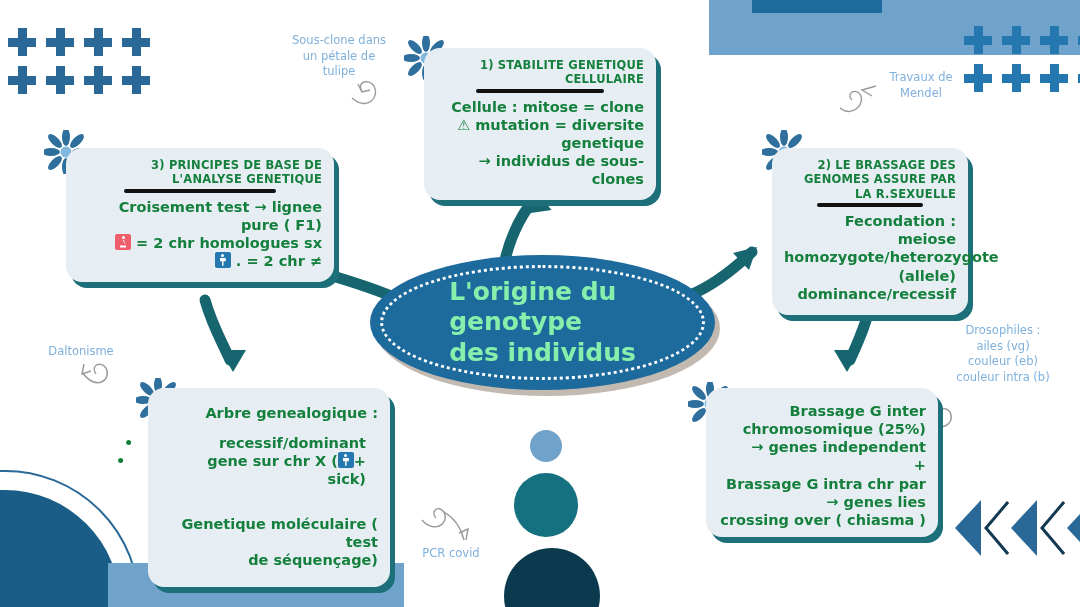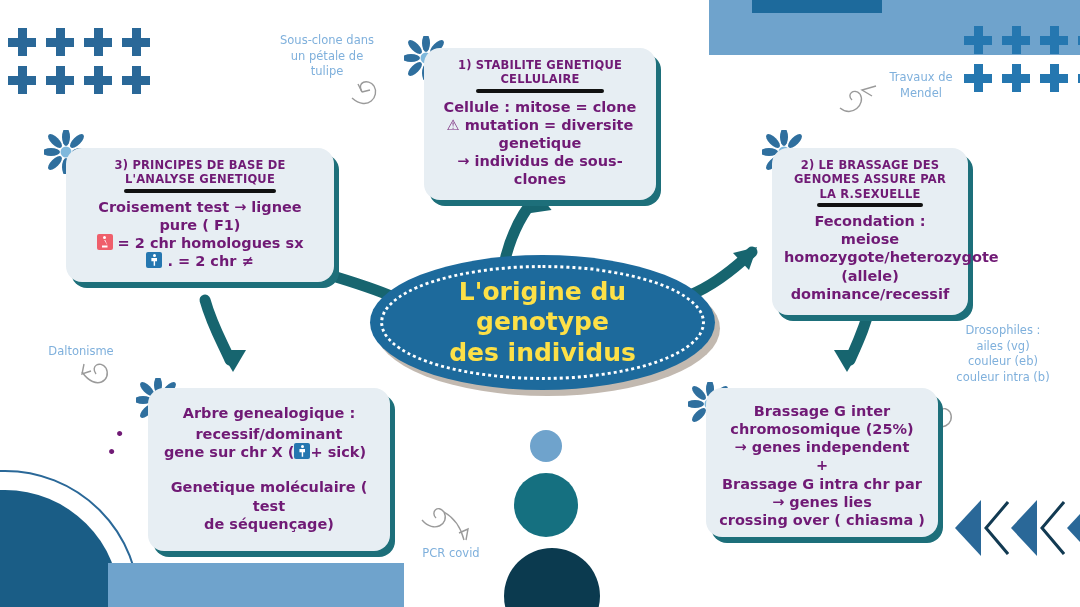--- a/index.html
+++ b/index.html
@@ -64,39 +64,39 @@
   
   .flower{ position:absolute; width:44px; height:44px; }
 
   
   .node{
     position:absolute;
     background:#e7eef3;
     border-radius:16px;
     box-shadow:5px 6px 0 0 #1d6f7a;
     padding:10px 12px 12px;
-    text-align:center;
-    color:#701a75;
+    text-align:right;
+    color:#15803d;
   }
   .node-title{
     font-weight:bold;
     font-size:11.5px;
     letter-spacing:.2px;
     line-height:1.25;
     text-transform:uppercase;
     margin-bottom:2px;
   }
   .rule{
     width:62%; height:4px; margin:2px auto 5px; border-radius:3px;
     background:#111;
   }
   .node-body{
     font-size:14.5px; line-height:1.25; font-weight:bold;
   }
-  ul.bul{ list-style:none; margin:3px; padding:0; }
+  ul.bul{ list-style:none; margin:12px; padding:0; }
   ul.bul li{ position:relative; }
   ul.bul li::before{ content:"\2022"; position:absolute; left:-48px; }
 
   .emoji-f,.emoji-m{
     display:inline-block; width:16px; height:16px; border-radius:2px;
     position:relative; vertical-align:-2px;
   }
   .emoji-f{ background:#ef5f6b; }
   .emoji-m{ background:#2577b0; }
   .emoji-f::before,.emoji-m::before{
@@ -117,22 +117,22 @@
     position:absolute; left:370px; top:255px; width:345px; height:135px;
     background:#1d6a9c; border-radius:50%;
     display:flex; align-items:center; justify-content:center;
     box-shadow:5px 6px 0 0 rgba(120,100,80,.45);
   }
   .center::after{
     content:""; position:absolute; inset:10px; border-radius:50%;
     border:3px dotted #fff;
   }
   .center-text{
-    position:relative; z-index:2; color:#fde047; font-weight:bold;
-    font-size:25px; line-height:1.22; text-align:center;
+    position:relative; z-index:2; color:#86efac; font-weight:bold;
+    font-size:25px; line-height:1.22; text-align:left;
   }
 
   
   .anno{
     position:absolute; color:#7fb0dc; font-size:11.5px; line-height:1.35;
     text-align:center; font-weight:normal;
   }
 
   svg.arrow{ position:absolute; overflow:visible; }
 </style>
@@ -362,21 +362,21 @@
   </div>
 
   <div class="center">
     <div class="center-text">
       <div>L'origine du</div>
       <div>genotype</div>
       <div>des individus</div>
     </div>
   </div>
 
-  <div class="anno" style="left:264px;top:33px;width:126px;white-space:pre-line;">Sous-clone dans
+  <div class="anno" style="left:276px;top:33px;width:126px;white-space:pre-line;">Sous-clone dans
 un pétale de
 tulipe</div>
 
   <div class="anno" style="left:866px;top:70px;width:110px;white-space:pre-line;">Travaux de
 Mendel</div>
 
   <div class="anno" style="left:26px;top:344px;width:110px;">Daltonisme</div>
 
   <div class="anno" style="left:932px;top:323px;width:142px;white-space:pre-line;">Drosophiles :
 ailes (vg)

